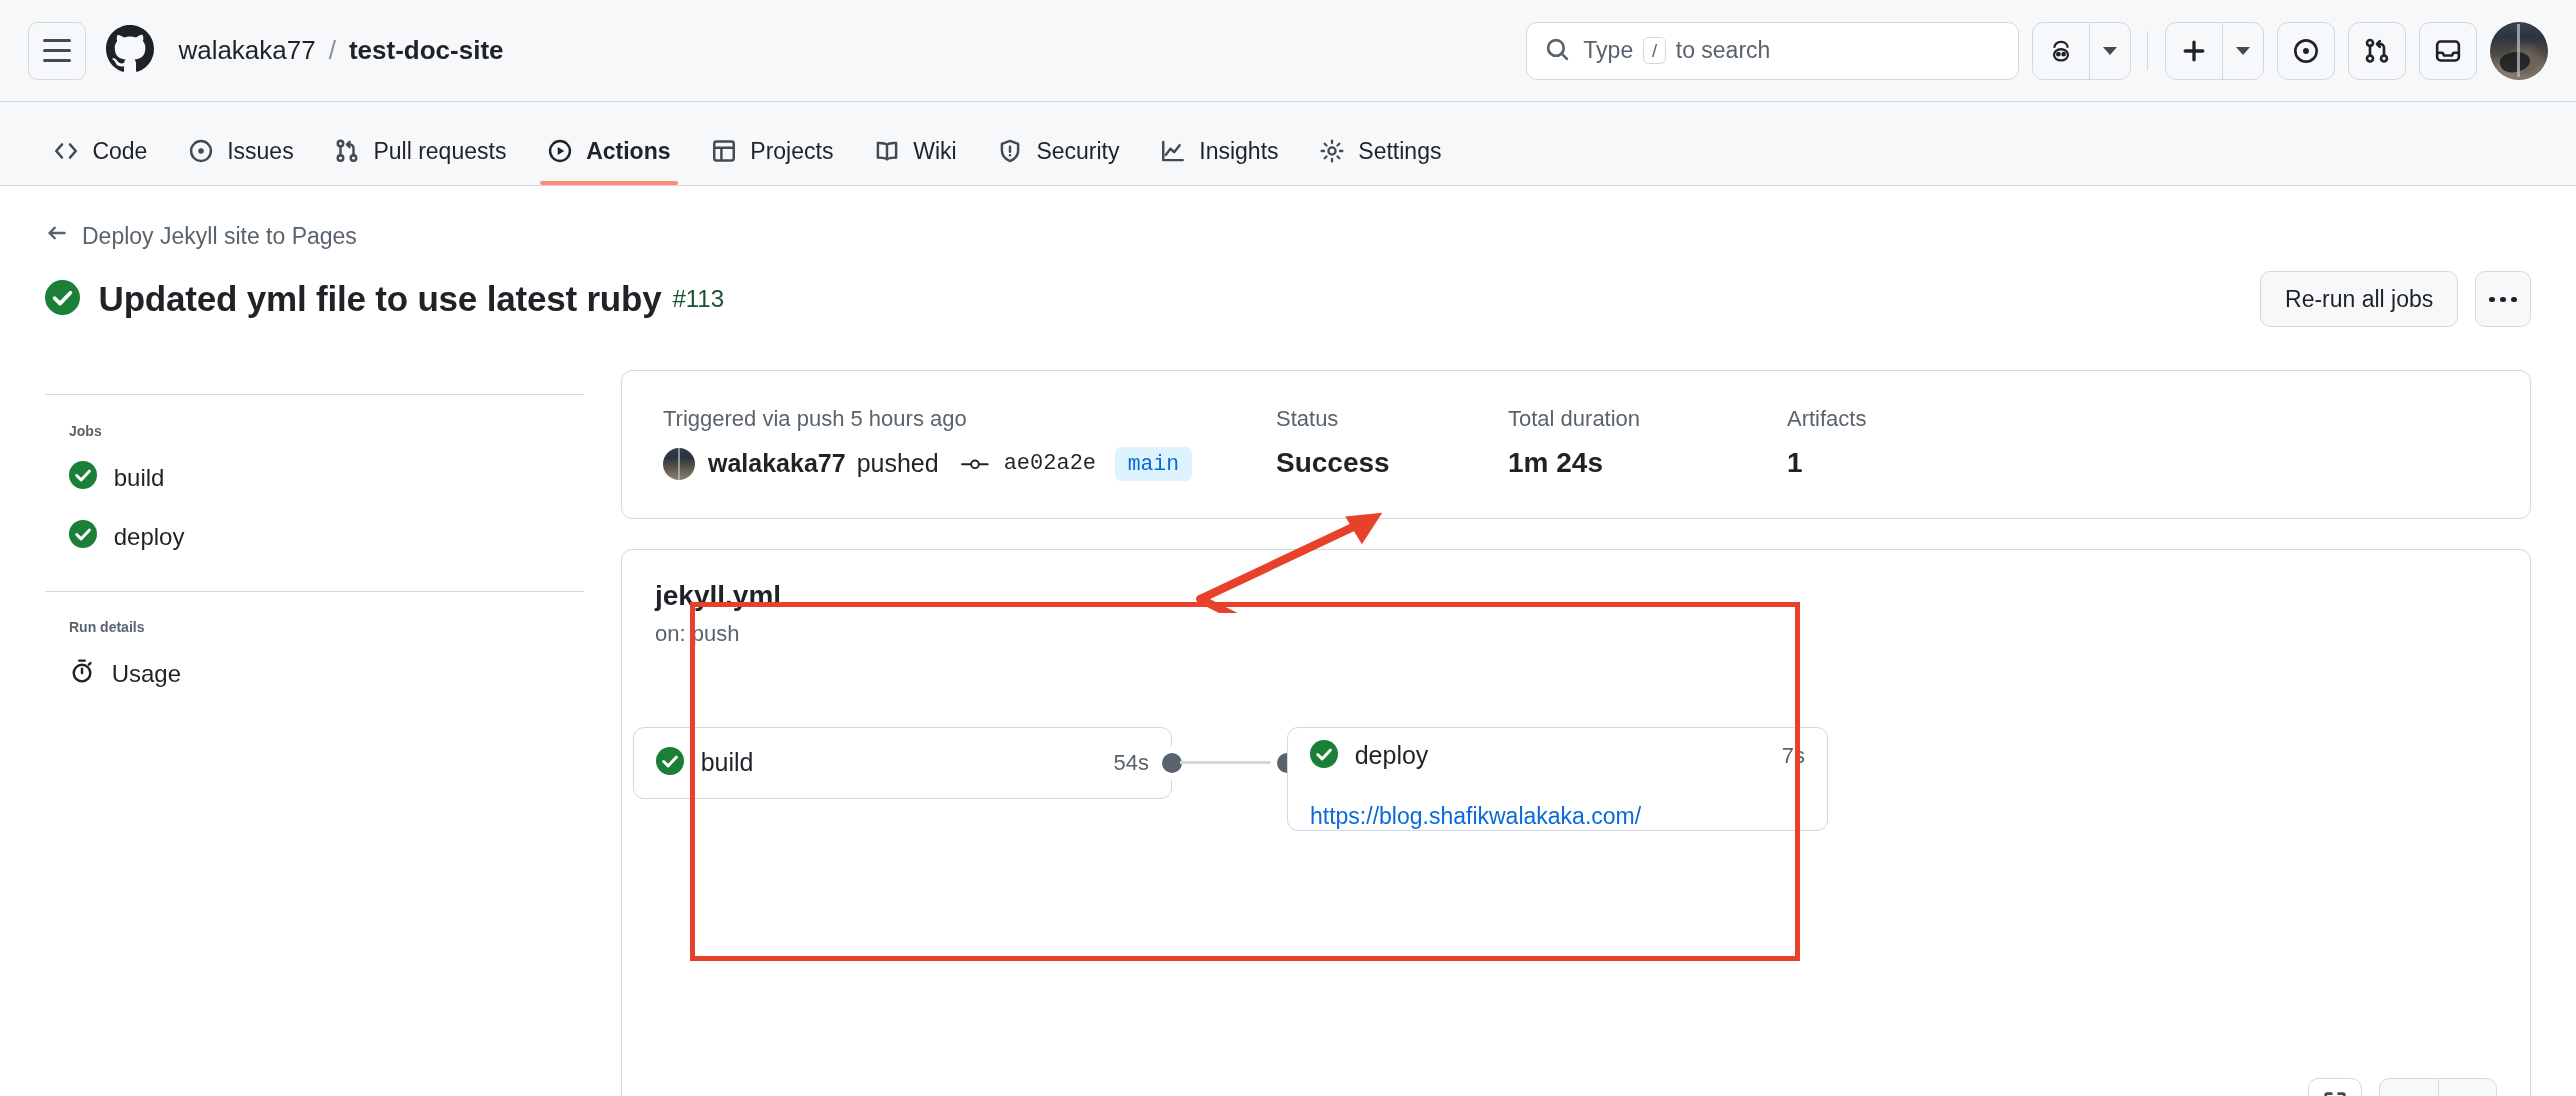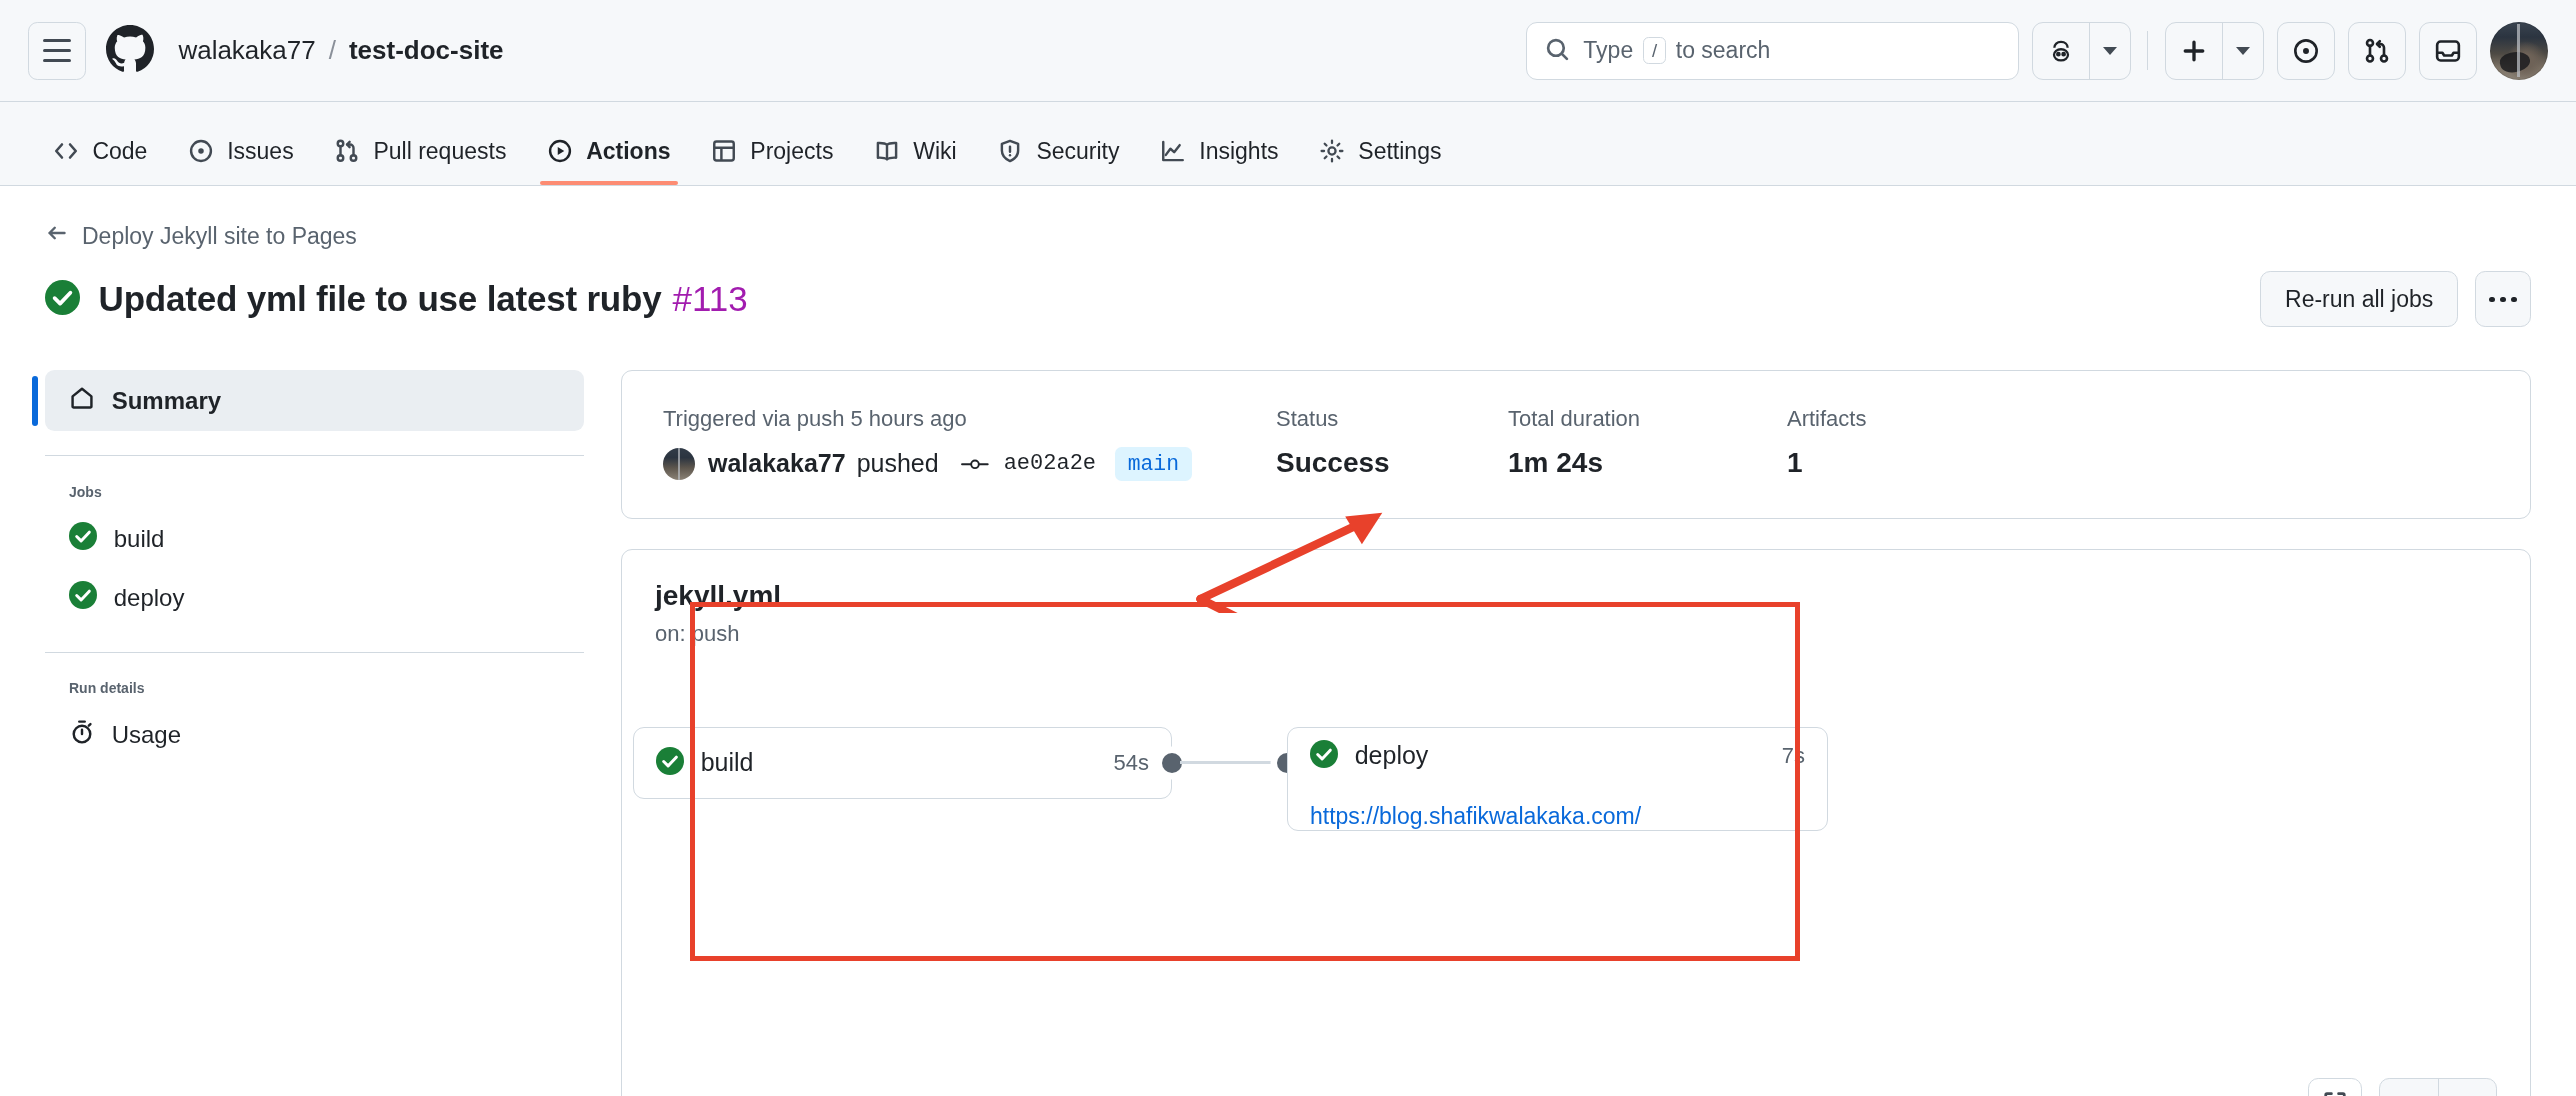--- a/index.html
+++ b/index.html
@@ -107,21 +107,21 @@
 
   
   .content { padding: 35px 45px 0 45px; }
   .backlink {
     display: flex; align-items: center; gap: 13px;
     font-size: 23px; color: #59636e; cursor: pointer; width: max-content;
   }
   .titlerow { display: flex; align-items: center; margin-top: 20.4px; }
   .titlerow .check { flex: none; margin-right: 18.6px; }
   .runtitle { font-size: 35px; font-weight: bold; color: #1f2328; letter-spacing: -0.2px; }
-  .runnum { font-size: 35px; color: #a21caf; font-weight: normal; margin-left: 11px; }
+  .runnum { font-size: 24px; color: #14532d; font-weight: normal; margin-left: 11px; }
   .title-actions { margin-left: auto; display: flex; align-items: center; gap: 16.7px; }
   .btn-rerun {
     height: 56px; padding: 0 24px;
     border: 0.9px solid #d1d9e0; border-radius: 10.2px;
     background: #f6f8fa; font-size: 23px; color: #1f2328;
     display: flex; align-items: center; cursor: pointer; white-space: nowrap;
     font-family: "Liberation Sans", sans-serif;
   }
   .btn-kebab {
     width: 56px; height: 56px;
@@ -447,28 +447,20 @@
           <i></i>
           <i></i>
           <i></i>
         </div>
       </div>
     </div>
 
     <div class="columns">
 
       <div class="sidebar">
-        <div class="side-item active">
-          <span>
-            <svg width="26" height="26" viewBox="0 0 16 16" fill="none" stroke="#1f2328" stroke-width="1.5" stroke-linejoin="round">
-                <path d="M2.2 7 8 2.3 13.8 7v6.2a.7.7 0 0 1-.7.7H2.9a.7.7 0 0 1-.7-.7V7Z"></path>
-              </svg>
-          </span>
-          <span>Summary</span>
-        </div>
 
         <div class="side-sep"></div>
 
         <div class="side-heading">Jobs</div>
 
         <div class="job-item">
           <span>
             <svg width="28" height="28" viewBox="0 0 16 16">
                 <circle cx="8" cy="8" r="8" fill="#1a7f37"></circle>
                 <path d="M4.4 8.3 6.9 10.8l4.7-5" fill="none" stroke="#fff" stroke-width="1.7" stroke-linecap="round" stroke-linejoin="round"></path>

